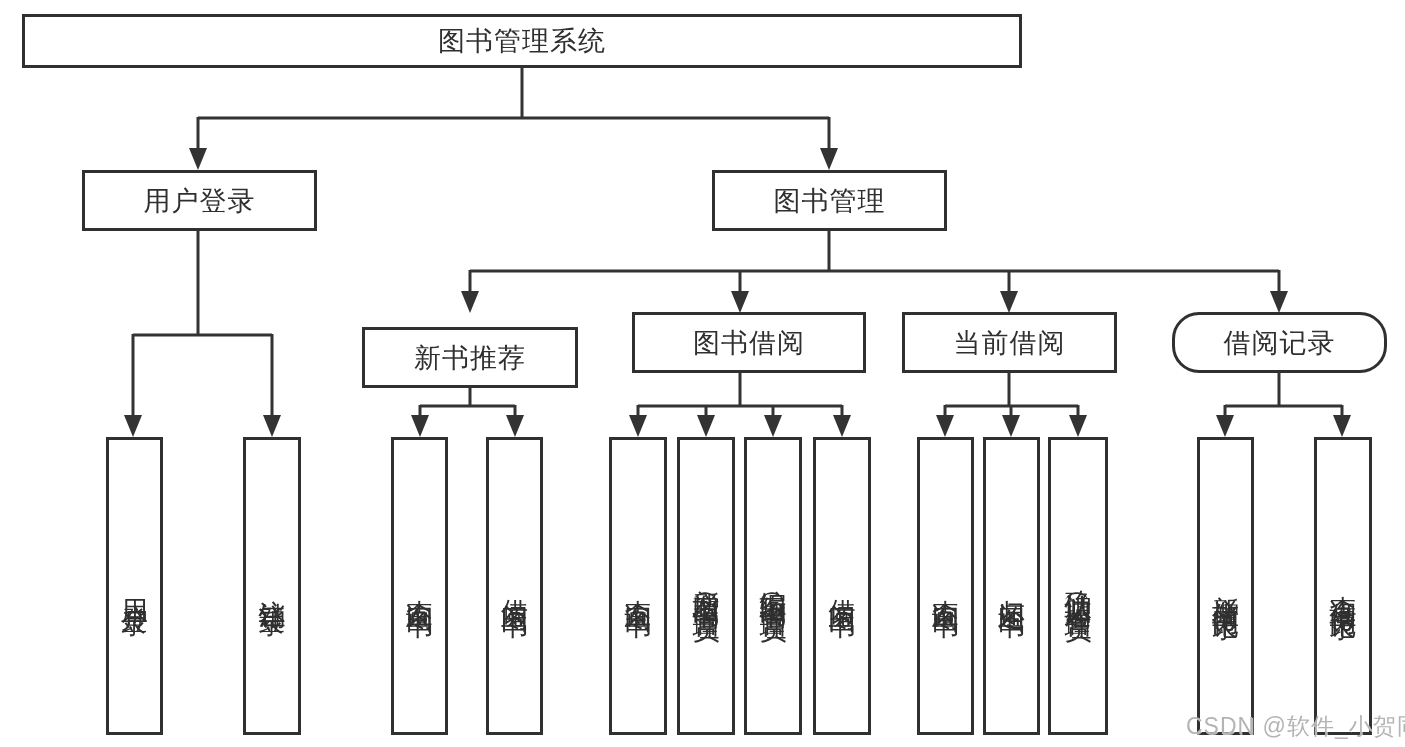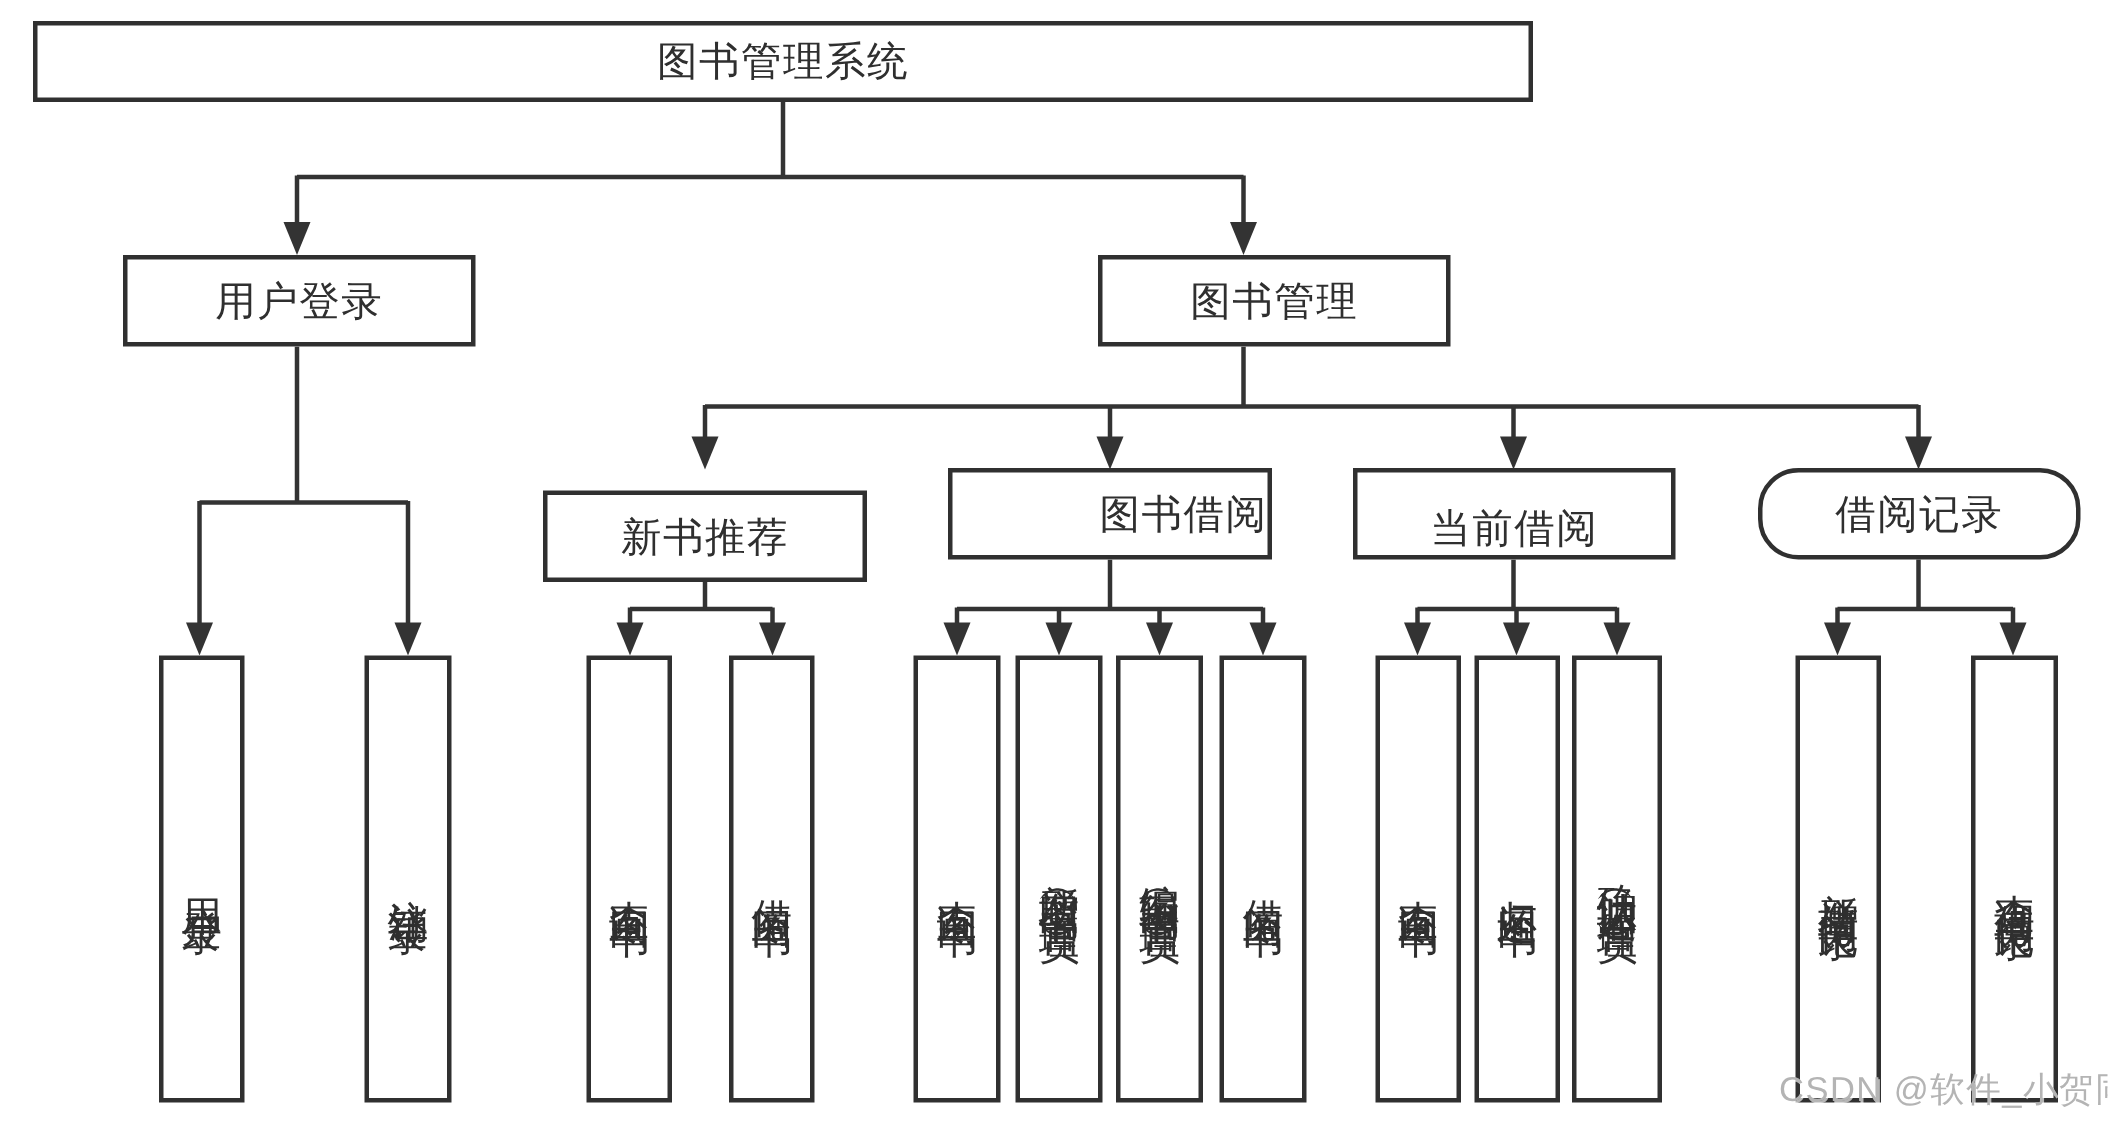--- a/index.html
+++ b/index.html
@@ -10,25 +10,25 @@
   .box{position:absolute;box-sizing:border-box;border:3px solid #303030;background:#ffffff;
        display:flex;align-items:center;justify-content:center;}
   .hbox{font-size:27px;letter-spacing:1px;white-space:nowrap;}
   .vbox{writing-mode:vertical-rl;text-orientation:mixed;font-size:27px;letter-spacing:4px;
         overflow:hidden;}
   .vbox span{white-space:nowrap;}
   
   .b-root{left:22px;top:14px;width:1000px;height:54px;}
   
   .b-userlogin{left:82px;top:170px;width:235px;height:61px;}
-  .b-bookmgmt{left:732px;top:170px;width:235px;height:61px;}
+  .b-bookmgmt{left:712px;top:170px;width:235px;height:61px;}
   
   .b-newbook{left:362px;top:312px;width:216px;height:61px;margin-top:15px;}
-  .b-bookborrow{left:632px;top:312px;width:216px;height:61px;justify-content:flex-end;}
-  .b-currborrow{left:902px;top:312px;width:215px;height:61px;align-items:flex-end;}
+  .b-bookborrow{left:632px;top:312px;width:234px;height:61px;}
+  .b-currborrow{left:902px;top:312px;width:215px;height:61px;}
   .b-borrowrec{left:1172px;top:312px;width:215px;height:61px;border-radius:27px;}
   
   .leaf{top:437px;height:298px;}
   .L1{left:106px;width:57px;}  .L2{left:243px;width:58px;}
   .L3{left:391px;width:57px;}  .L4{left:486px;width:57px;}
   .L5{left:609px;width:58px;}  .L6{left:677px;width:58px;}
   .L7{left:744px;width:58px;}  .L8{left:813px;width:58px;}
   .L9{left:917px;width:57px;}  .L10{left:983px;width:57px;}
   .L11{left:1048px;width:60px;} .L12{left:1197px;width:57px;}
   .L13{left:1314px;width:58px;}

